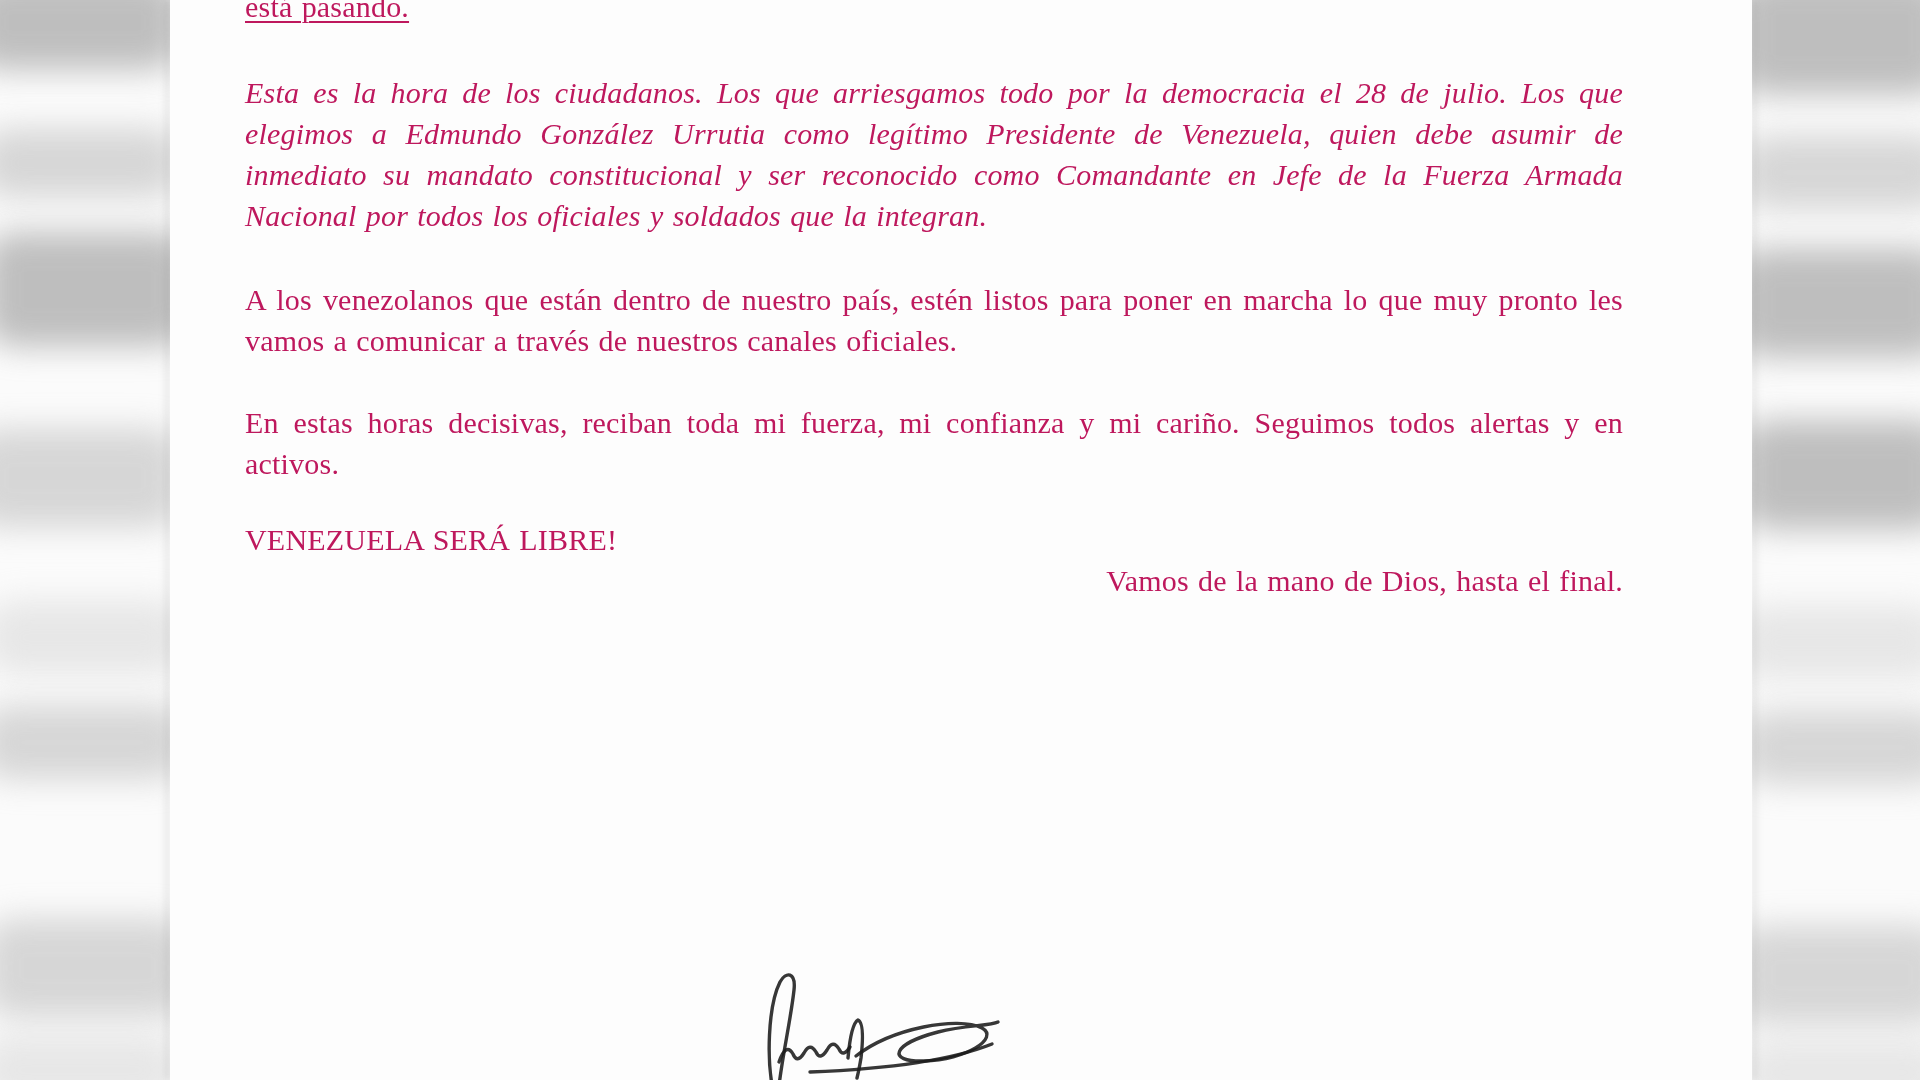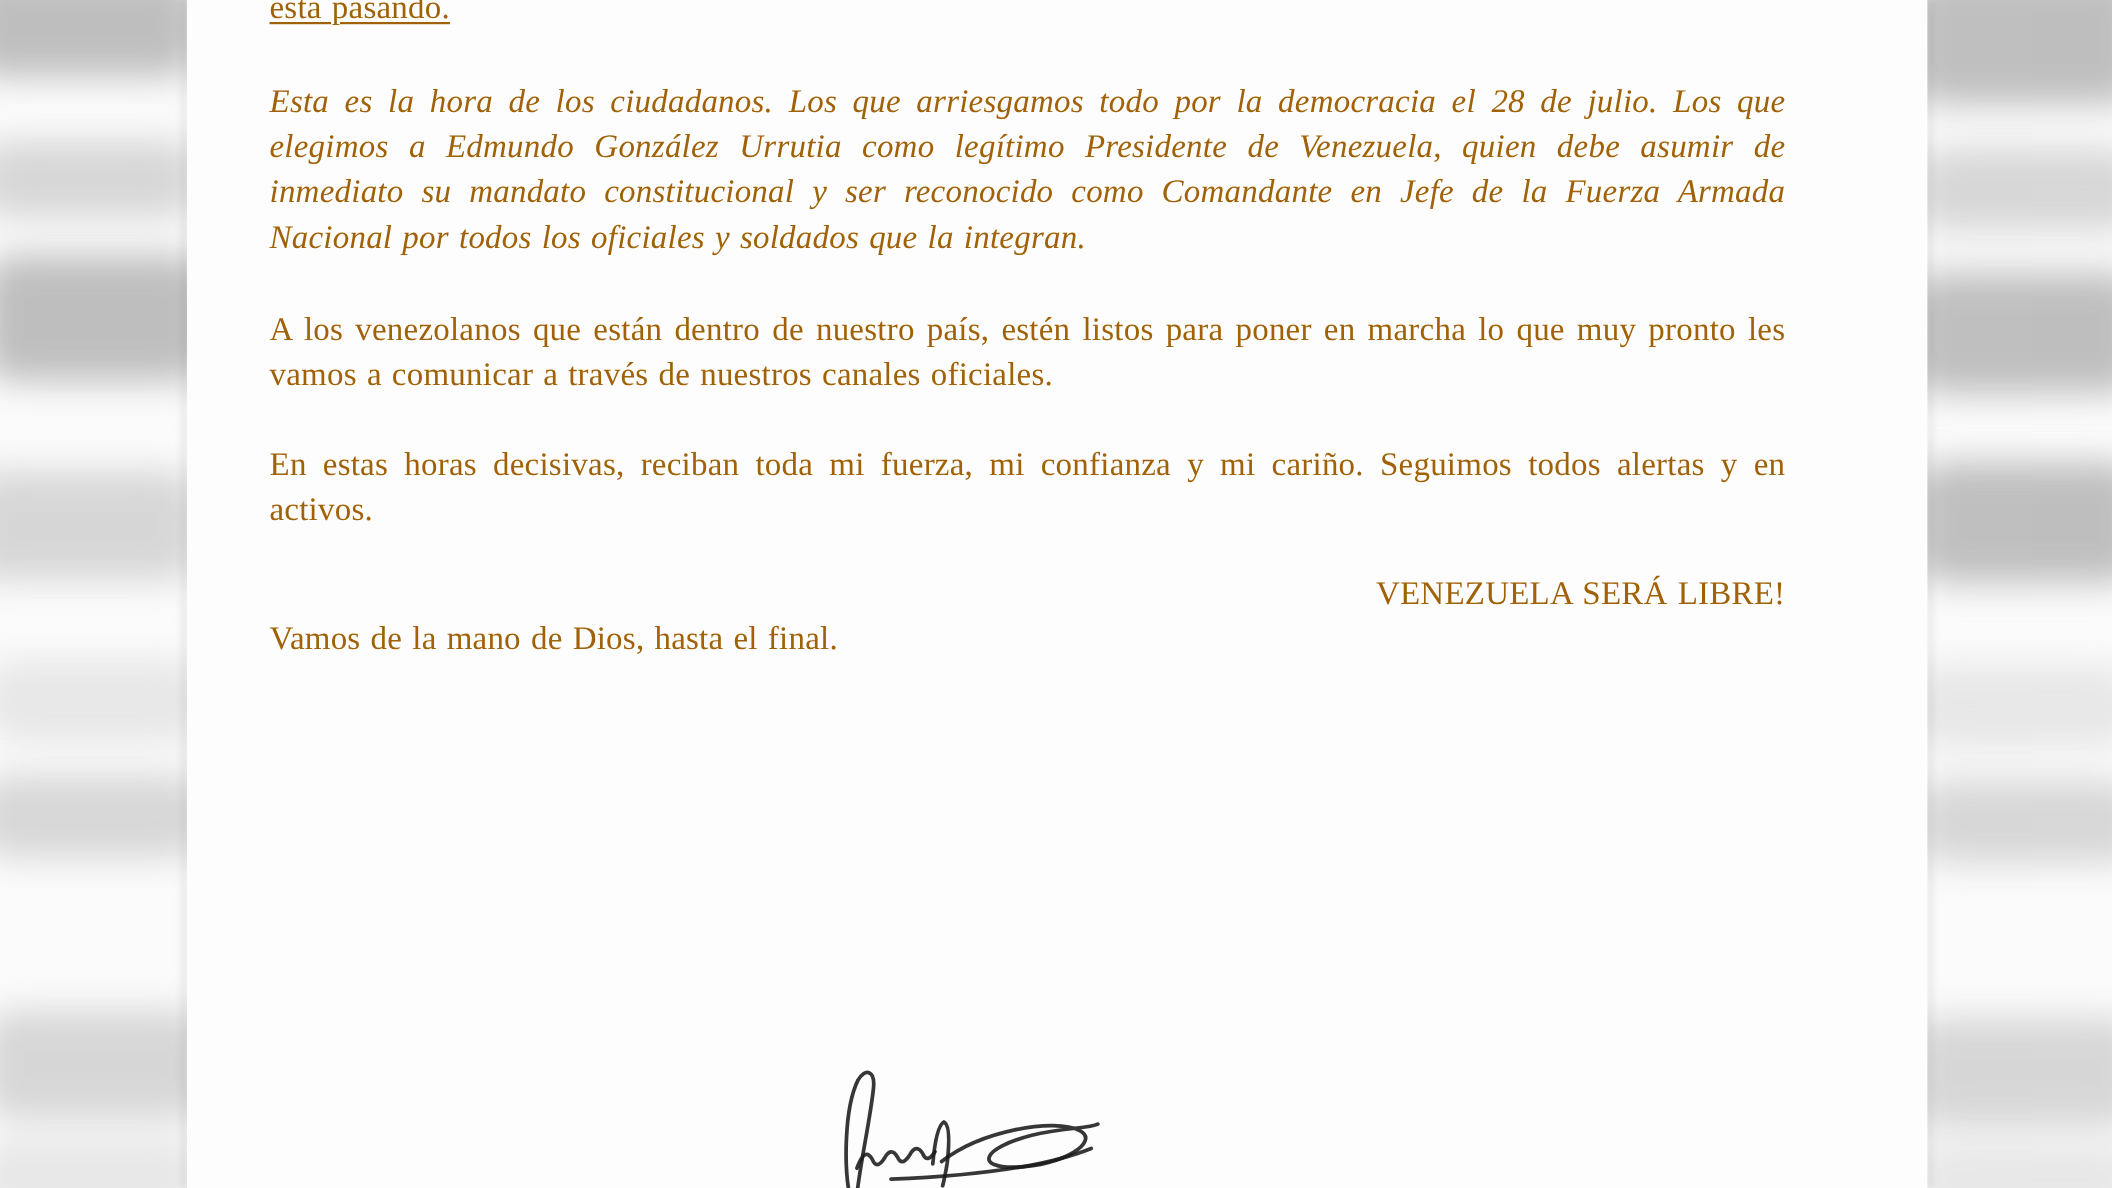--- a/index.html
+++ b/index.html
@@ -56,41 +56,41 @@
     background: #fdfdfd;
     overflow: hidden;
   }
   .letter {
     position: absolute;
     left: 75px;
     top: 0;
     width: 1378px;
     font-size: 30px;
     line-height: 41px;
-    color: #a16207;
+    color: #be185d;
     text-align: justify;
     letter-spacing: 0.2px;
     word-spacing: 1.5px;
     filter: blur(0.5px);
   }
   .letter p { margin: 0; }
   .fragment {
     margin-top: -14px !important;
     text-align: left;
     text-decoration: underline;
     text-decoration-thickness: 2px;
     text-underline-offset: 4px;
   }
   .p1 { margin-top: 45px !important; font-style: italic; }
   .p2 { margin-top: 52px !important; }
   .p3 { margin-top: 43px !important; }
   .p4 { margin-top: 50px !important; }
   .p5 { margin-top: 41px !important; }
-  .closing1 { margin-top: 35px !important; text-align: right; }
-  .closing2 { text-align: left; }
+  .closing1 { margin-top: 35px !important; text-align: left; }
+  .closing2 { text-align: right; }
 
   
   .signature {
     position: absolute;
     left: 582px;
     top: 966px;
     width: 250px;
     height: 130px;
   }
   .signature path {

